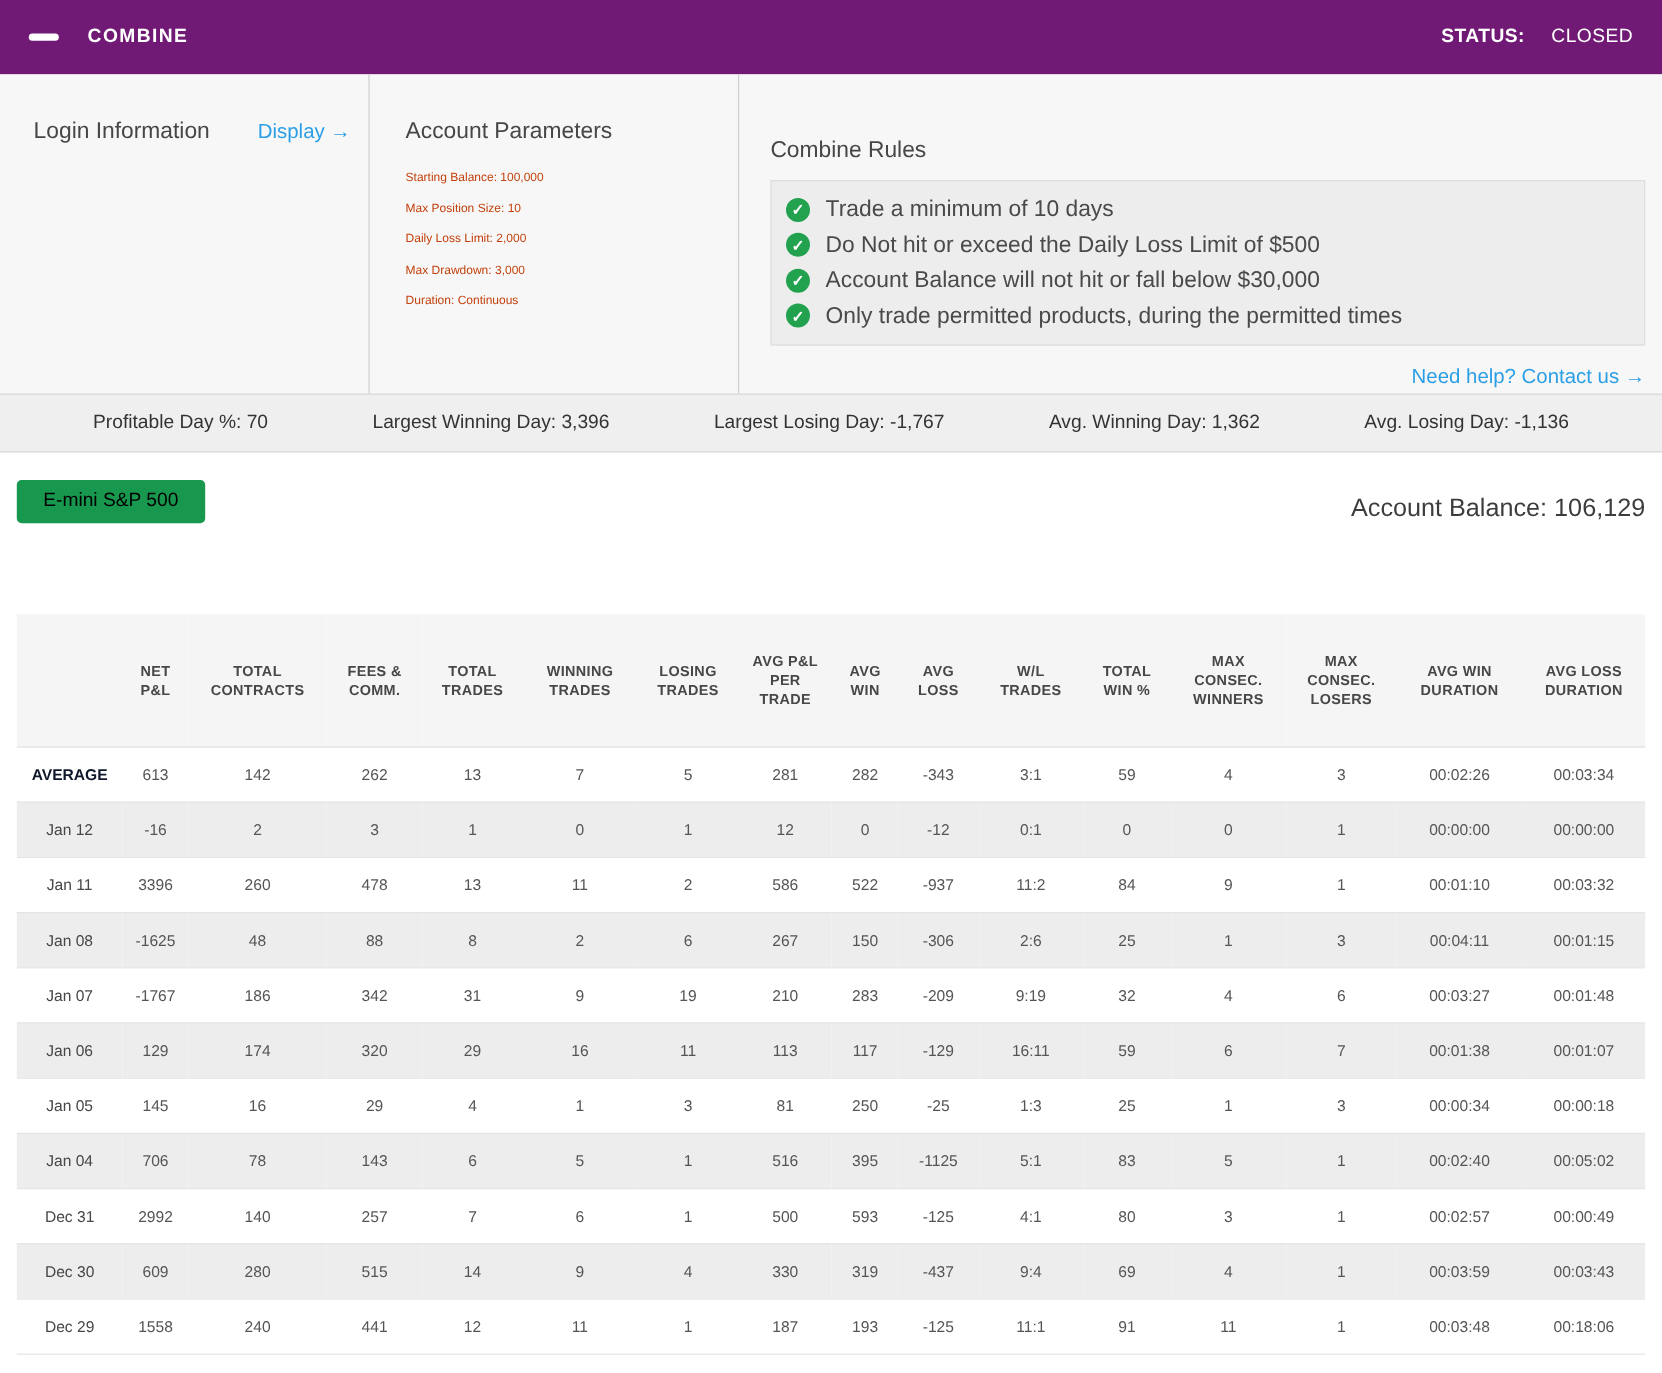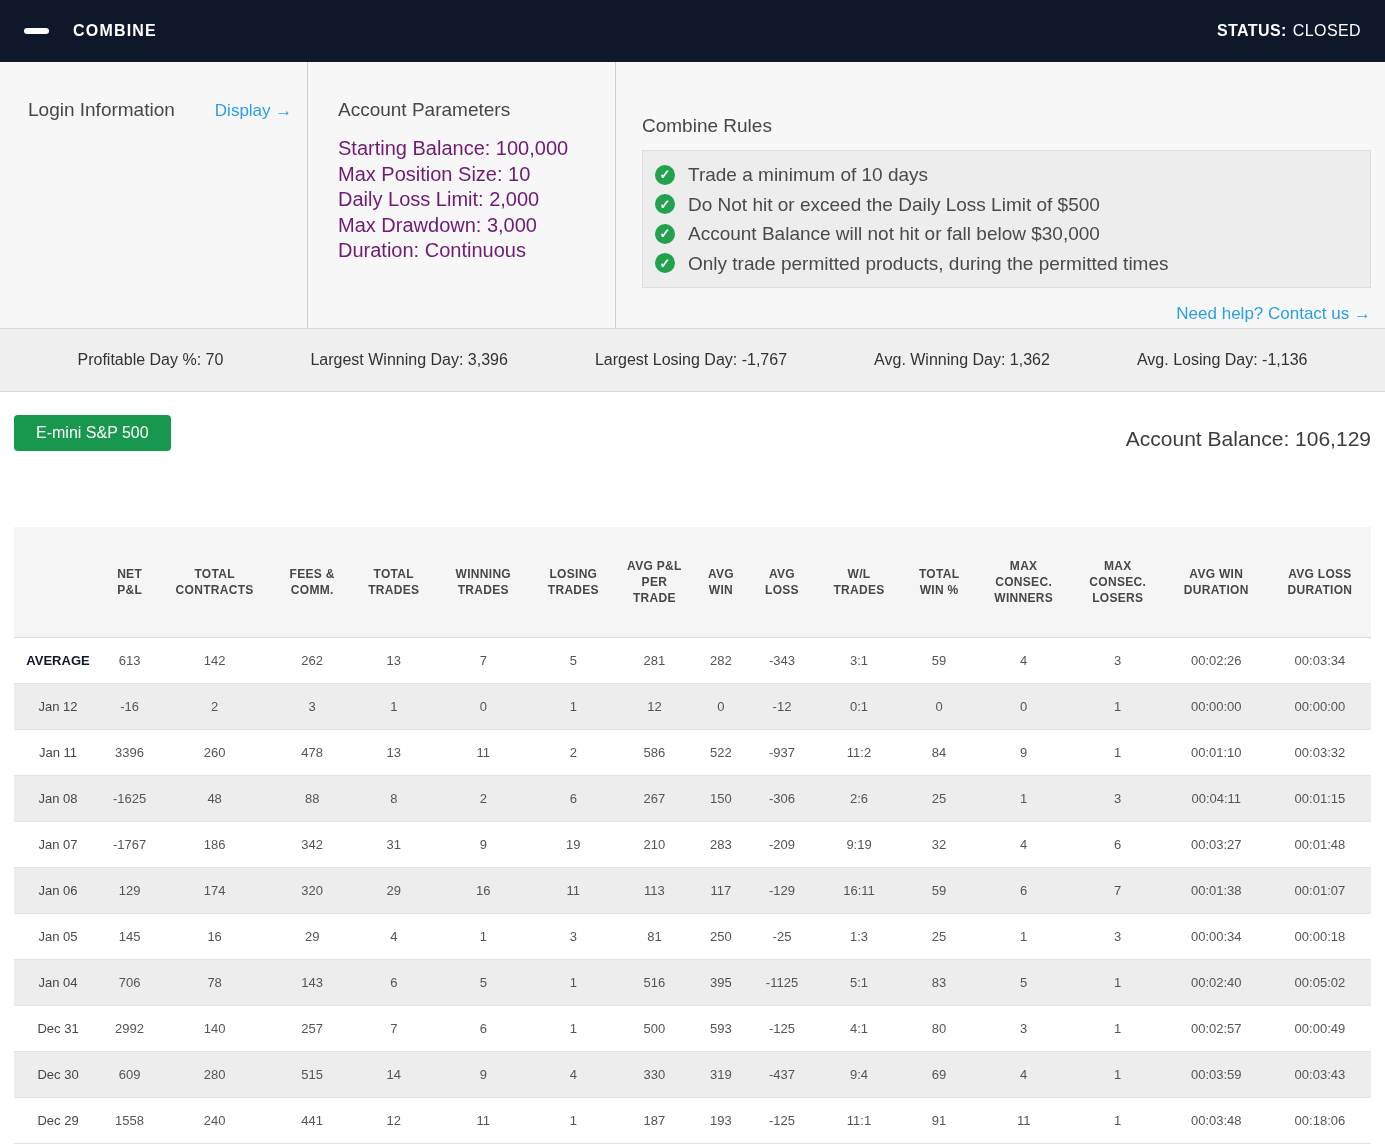--- a/index.html
+++ b/index.html
@@ -6,82 +6,82 @@
   html,body { margin:0; padding:0; }
   body {
     width:1385px; height:1144px;
     font-family:"Liberation Sans", sans-serif;
     background:#ffffff; color:#444;
     overflow:hidden;
   }
 
   
   .titlebar {
-    height:62px; background:#0f172a;
+    height:62px; background:#701a75;
     display:flex; align-items:center;
     padding:0 24px; color:#fff;
   }
   .minimize-btn {
     width:25px; height:6px; background:#fff; border-radius:3px;
     margin-right:24px; cursor:pointer; flex:0 0 auto;
   }
   .titlebar-title { font-size:16px; font-weight:bold; letter-spacing:1.2px; }
   .titlebar-status { margin-left:auto; font-size:16px; letter-spacing:0.4px; }
-  .status-label { font-weight:bold; margin-right:6px; }
+  .status-label { font-weight:bold; margin-right:22px; }
 
   
   .top-section {
     background:#f7f7f7; height:266px;
     display:flex;
   }
   .section-title { font-size:19px; font-weight:normal; color:#474747; margin:0; }
   .link { color:#2b9fe5; cursor:pointer; text-decoration:none; }
 
   .col-login {
     width:308px; padding:37px 0 0 28px;
     border-right:1px solid #cfcfcf;
   }
   .login-row { display:flex; align-items:baseline; gap:40px; }
   .display-link { font-size:17px; }
 
   .col-params {
     width:308px; padding:37px 0 0 30px;
     border-right:1px solid #cfcfcf;
   }
-  .params-lines { margin-top:15px; font-size:20px; color:#701a75; line-height:25.5px; }
+  .params-lines { margin-top:15px; font-size:10px; color:#c2410c; line-height:25.5px; }
 
   .col-rules { flex:1; padding:53px 14px 0 26px; }
   .rules-box {
     margin-top:13px; border:1px solid #dddddd; background:#ededed;
     padding:9px 12px; list-style:none;
   }
   .rule-item { display:flex; align-items:center; gap:13px; font-size:19px; color:#4a4a4a; line-height:29.5px; }
   .check-icon {
     width:20px; height:20px; border-radius:50%;
     background:#22a14f; color:#fff; font-size:13px; font-weight:bold;
     display:flex; align-items:center; justify-content:center;
     flex:0 0 20px;
   }
   .help-link-row { margin-top:15px; text-align:right; font-size:17px; }
 
   
   .stats-bar {
-    height:64px; background:#efefef;
+    height:49px; background:#efefef;
     border-top:1px solid #d8d8d8; border-bottom:1px solid #d8d8d8;
     display:flex; align-items:center; justify-content:space-around;
     padding:0 34px; font-size:16px; color:#333;
   }
 
   
   .balance-row {
     display:flex; justify-content:space-between; align-items:center;
     padding:23px 14px 0 14px;
   }
   .instrument-btn {
-    background:#18984e; color:#ffffff; font-size:16px;
+    background:#18984e; color:#000000; font-size:16px;
     border:none; border-radius:4px; padding:9px 22px; cursor:pointer;
     font-family:"Liberation Sans", sans-serif;
   }
   .balance { font-size:21px; color:#3d3d3d;margin-top:11px; }
 
   
   .data-table {
     margin:76px 14px 0 14px; width:1357px;
     border-collapse:collapse; table-layout:fixed;
     font-size:13px; color:#555;

